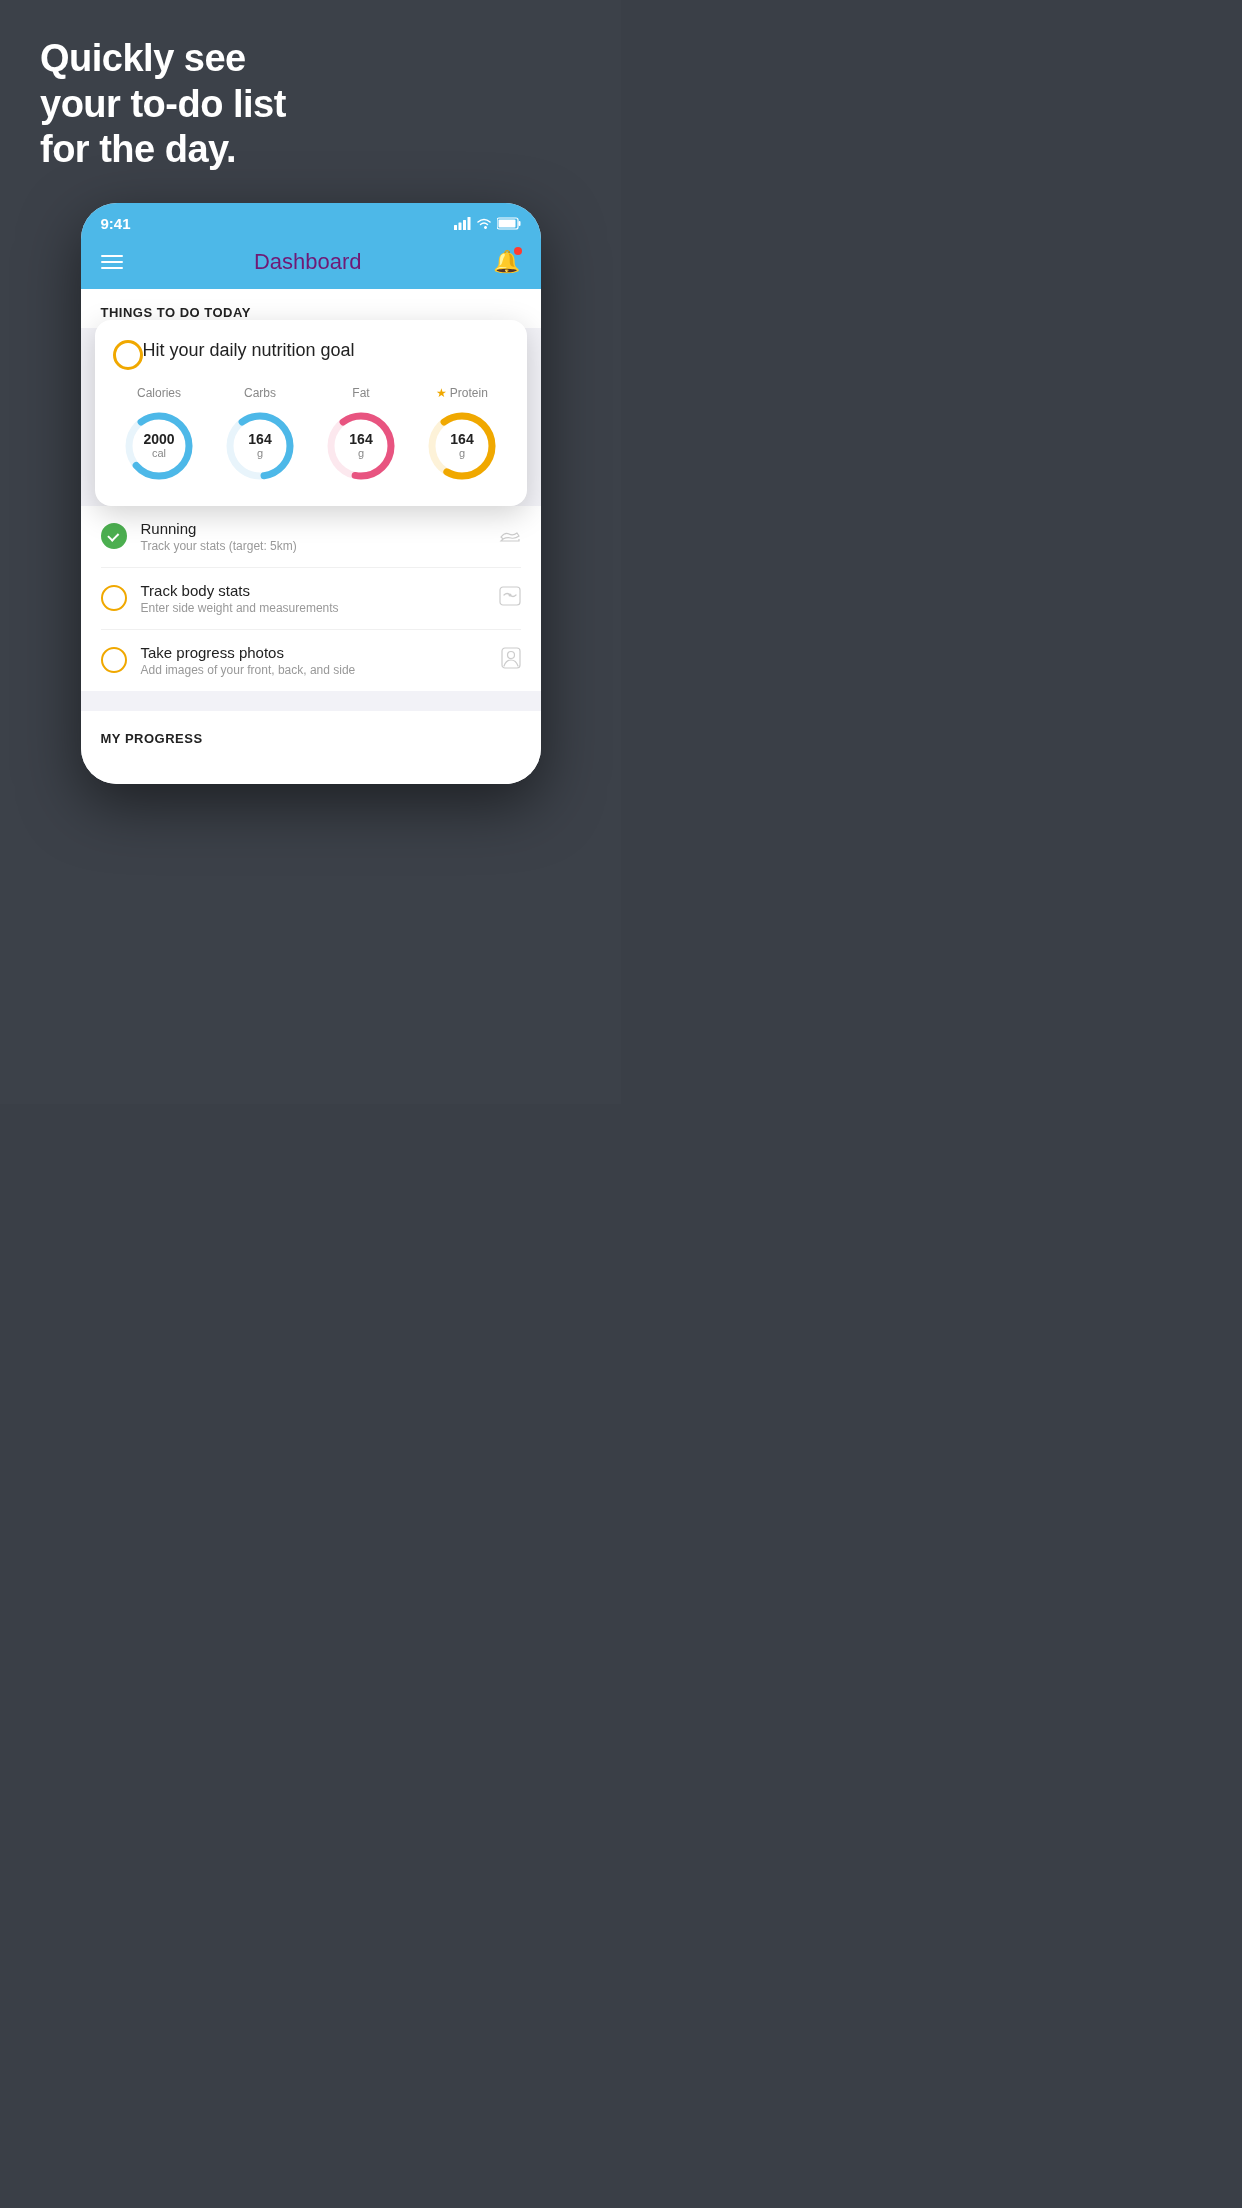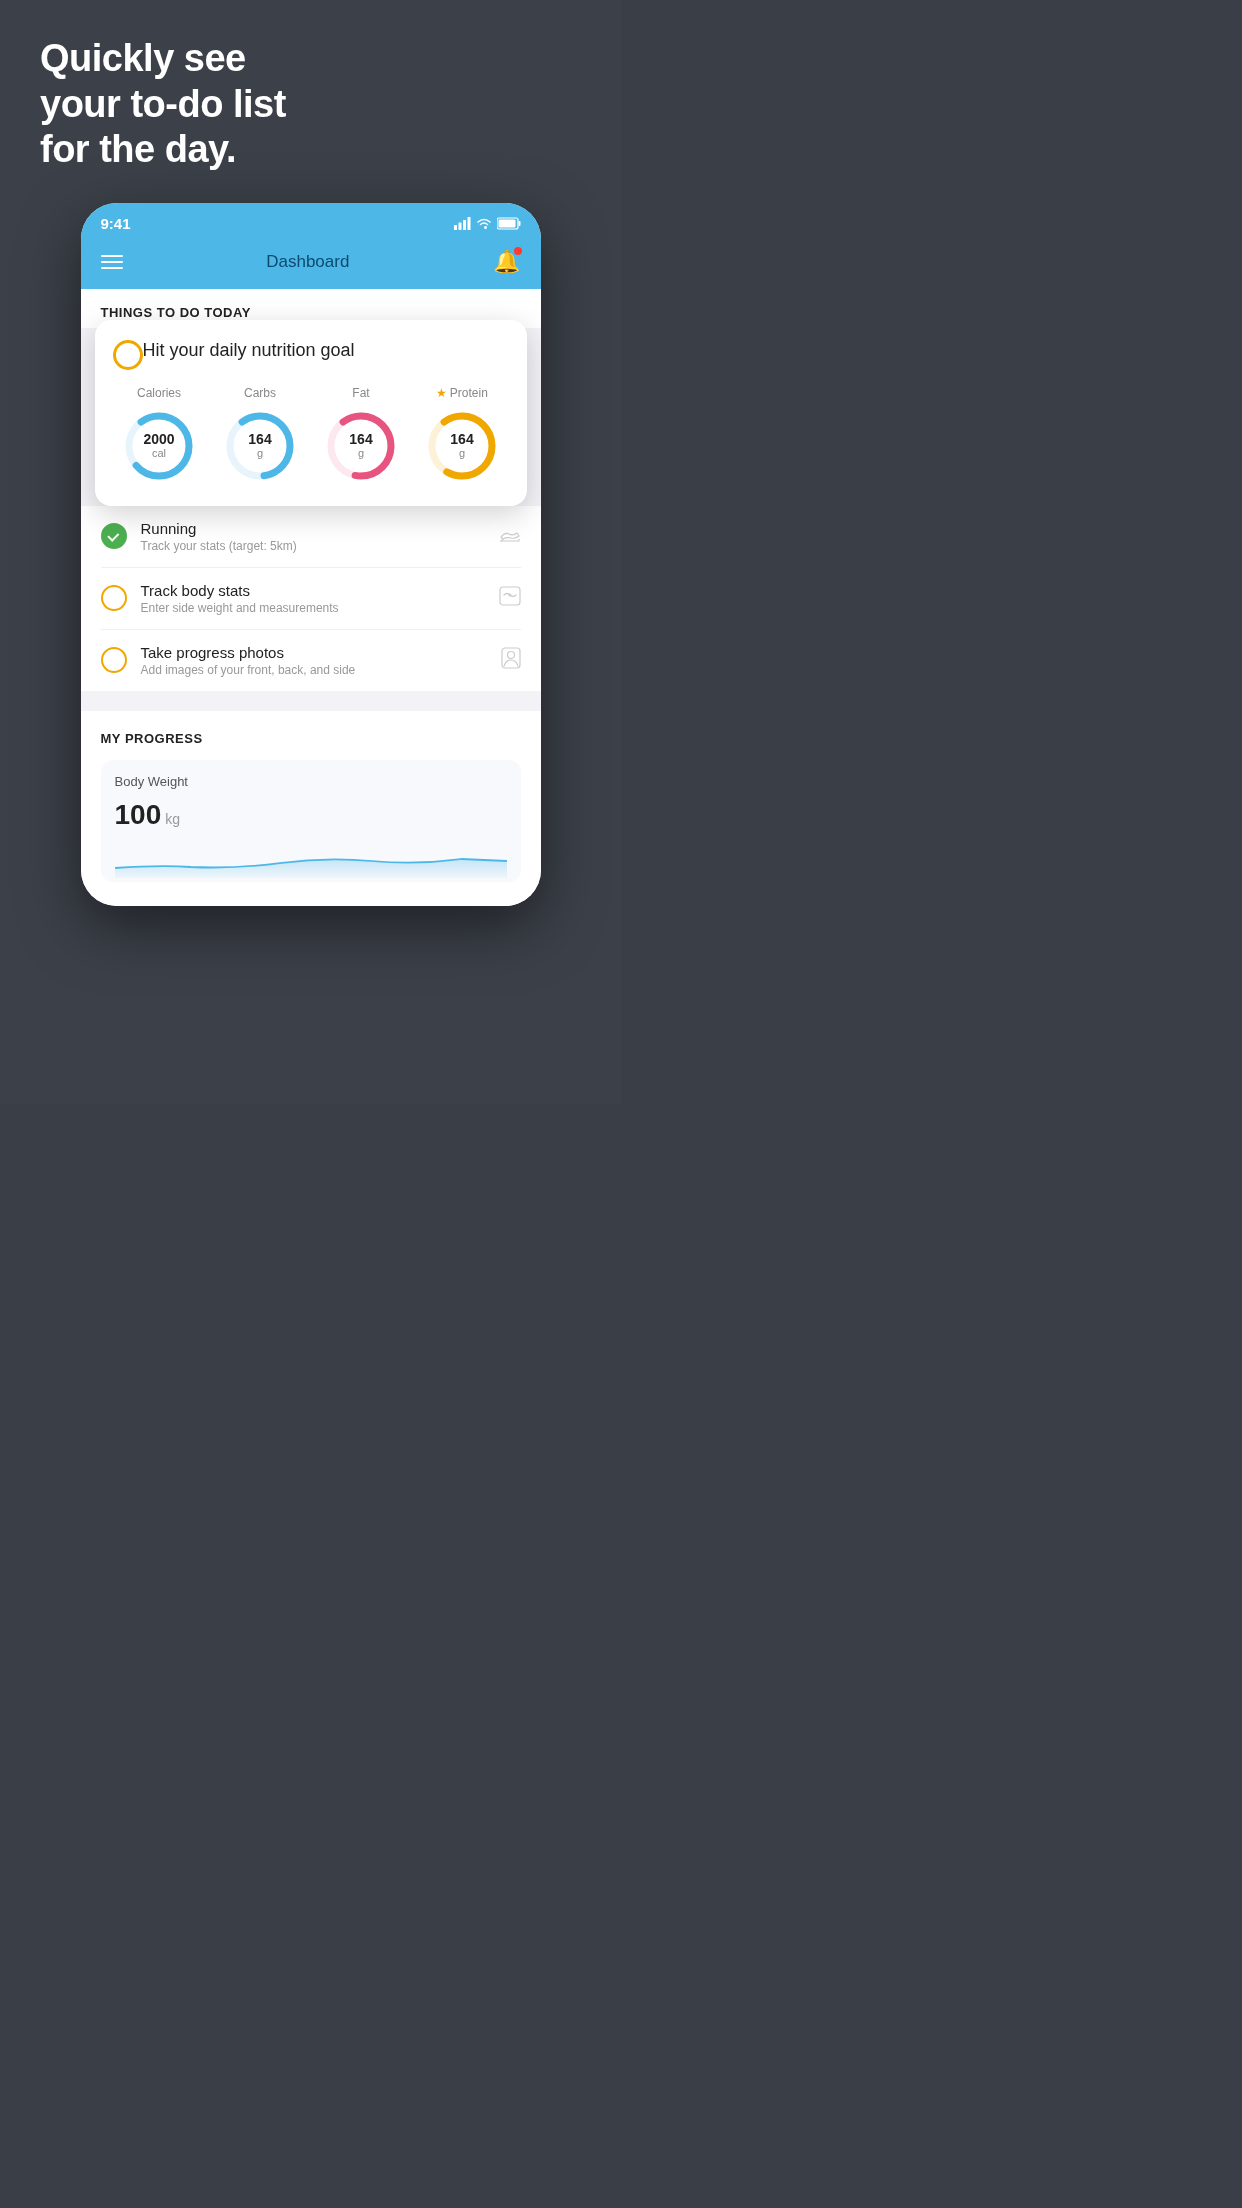--- a/index.html
+++ b/index.html
@@ -74,23 +74,23 @@
 
     
     .nav-bar {
       background: #4db8e8;
       display: flex;
       justify-content: space-between;
       align-items: center;
       padding: 10px 20px 14px 20px;
     }
     .nav-title {
-      font-size: 17px;
+      font-size: 22px;
       font-weight: 500;
-      color: #0c4a6e;
+      color: #701a75;
     }
     .hamburger {
       display: flex;
       flex-direction: column;
       gap: 4px;
     }
     .hamburger span {
       display: block;
       width: 22px;
       height: 2px;
@@ -494,37 +494,20 @@
             </svg>
           </div>
         </div>
 
       </div>
 
       <div class="progress-section">
         <div class="progress-heading">MY PROGRESS</div>
         <div class="progress-cards">
 
-          <div class="progress-card">
-            <div class="progress-card-title">Body Weight</div>
-            <div class="progress-value-row">
-              <span class="progress-value">100</span>
-              <span class="progress-unit">kg</span>
-            </div>
-            <svg class="sparkline" viewBox="0 0 130 35" preserveAspectRatio="none">
-              <defs>
-                <linearGradient id="sparkGrad1" x1="0" y1="0" x2="0" y2="1">
-                  <stop offset="0%" stop-color="#4db8e8" stop-opacity="0.3"></stop>
-                  <stop offset="100%" stop-color="#4db8e8" stop-opacity="0.05"></stop>
-                </linearGradient>
-              </defs>
-              <path d="M0 25 Q15 22 25 24 Q40 26 55 20 Q70 14 85 18 Q100 22 115 16 L130 18 L130 35 L0 35 Z" fill="url(#sparkGrad1)"></path>
-              <path d="M0 25 Q15 22 25 24 Q40 26 55 20 Q70 14 85 18 Q100 22 115 16 L130 18" stroke="#4db8e8" stroke-width="1.8" fill="none"></path>
-            </svg>
-          </div>
 
 
         </div>
       </div>
 
       <div style="background:#fff; height:24px; border-radius: 0 0 36px 36px;"></div>
 
     </div>
   </div>
 

